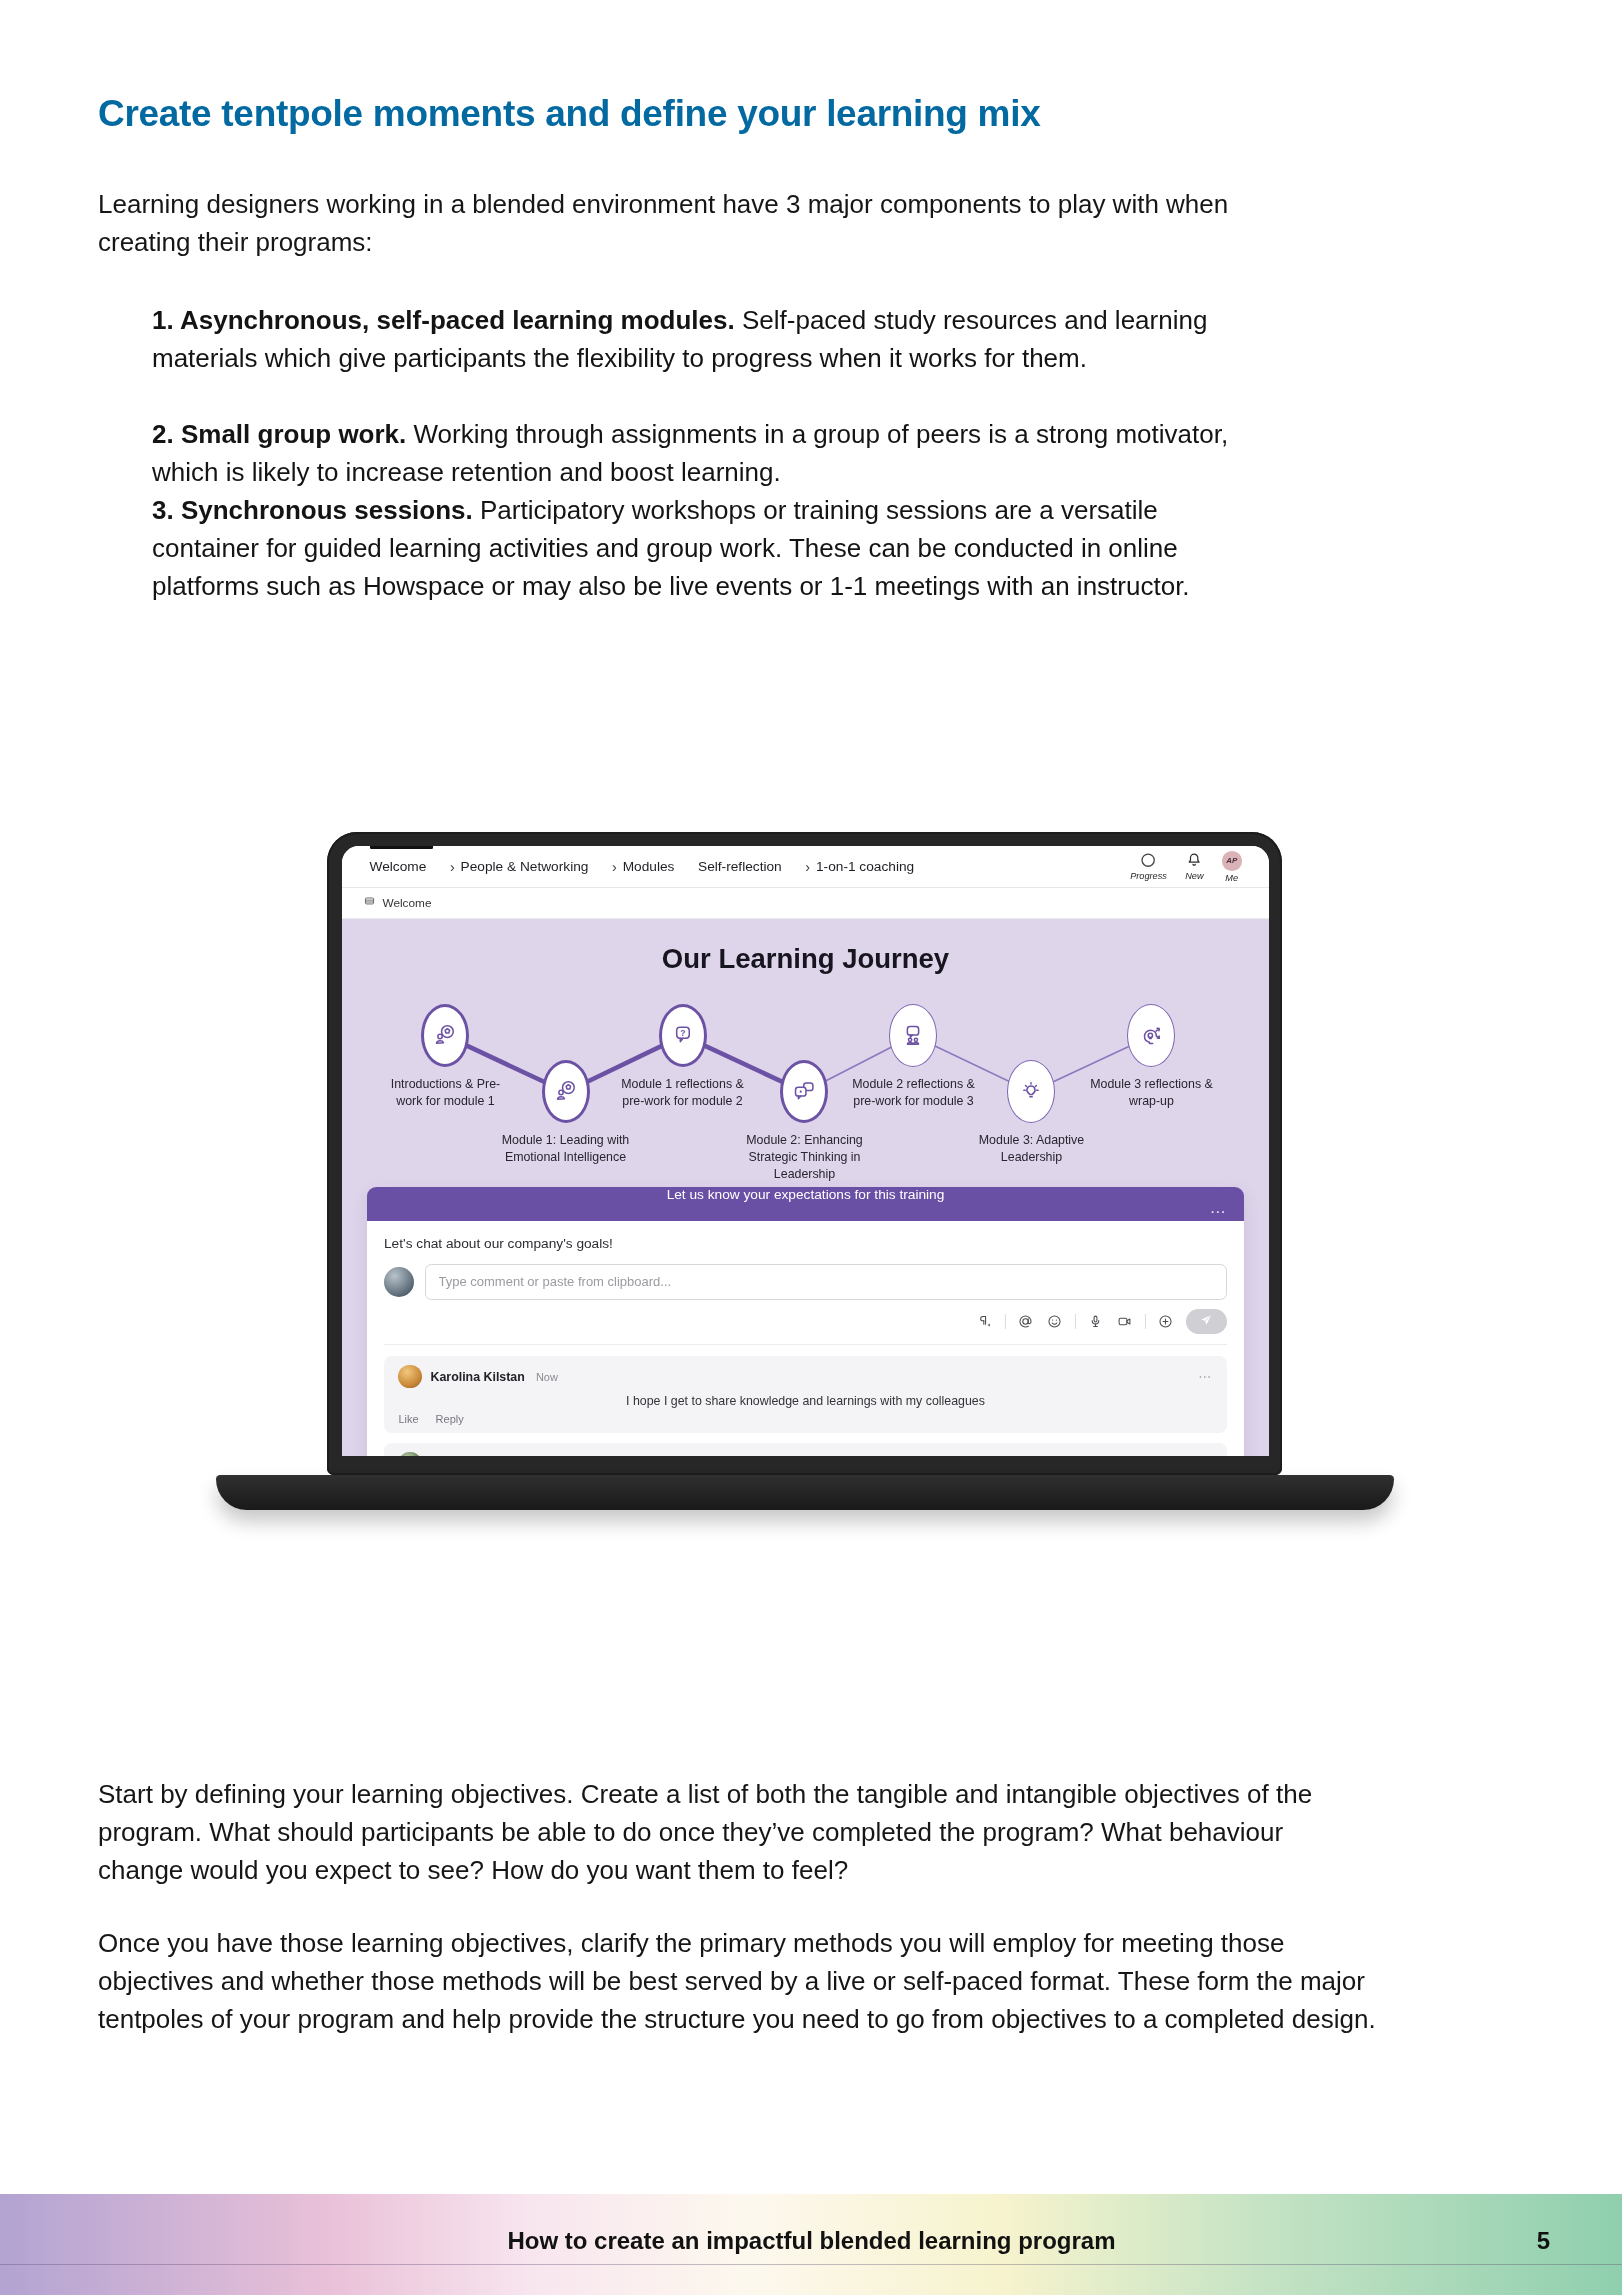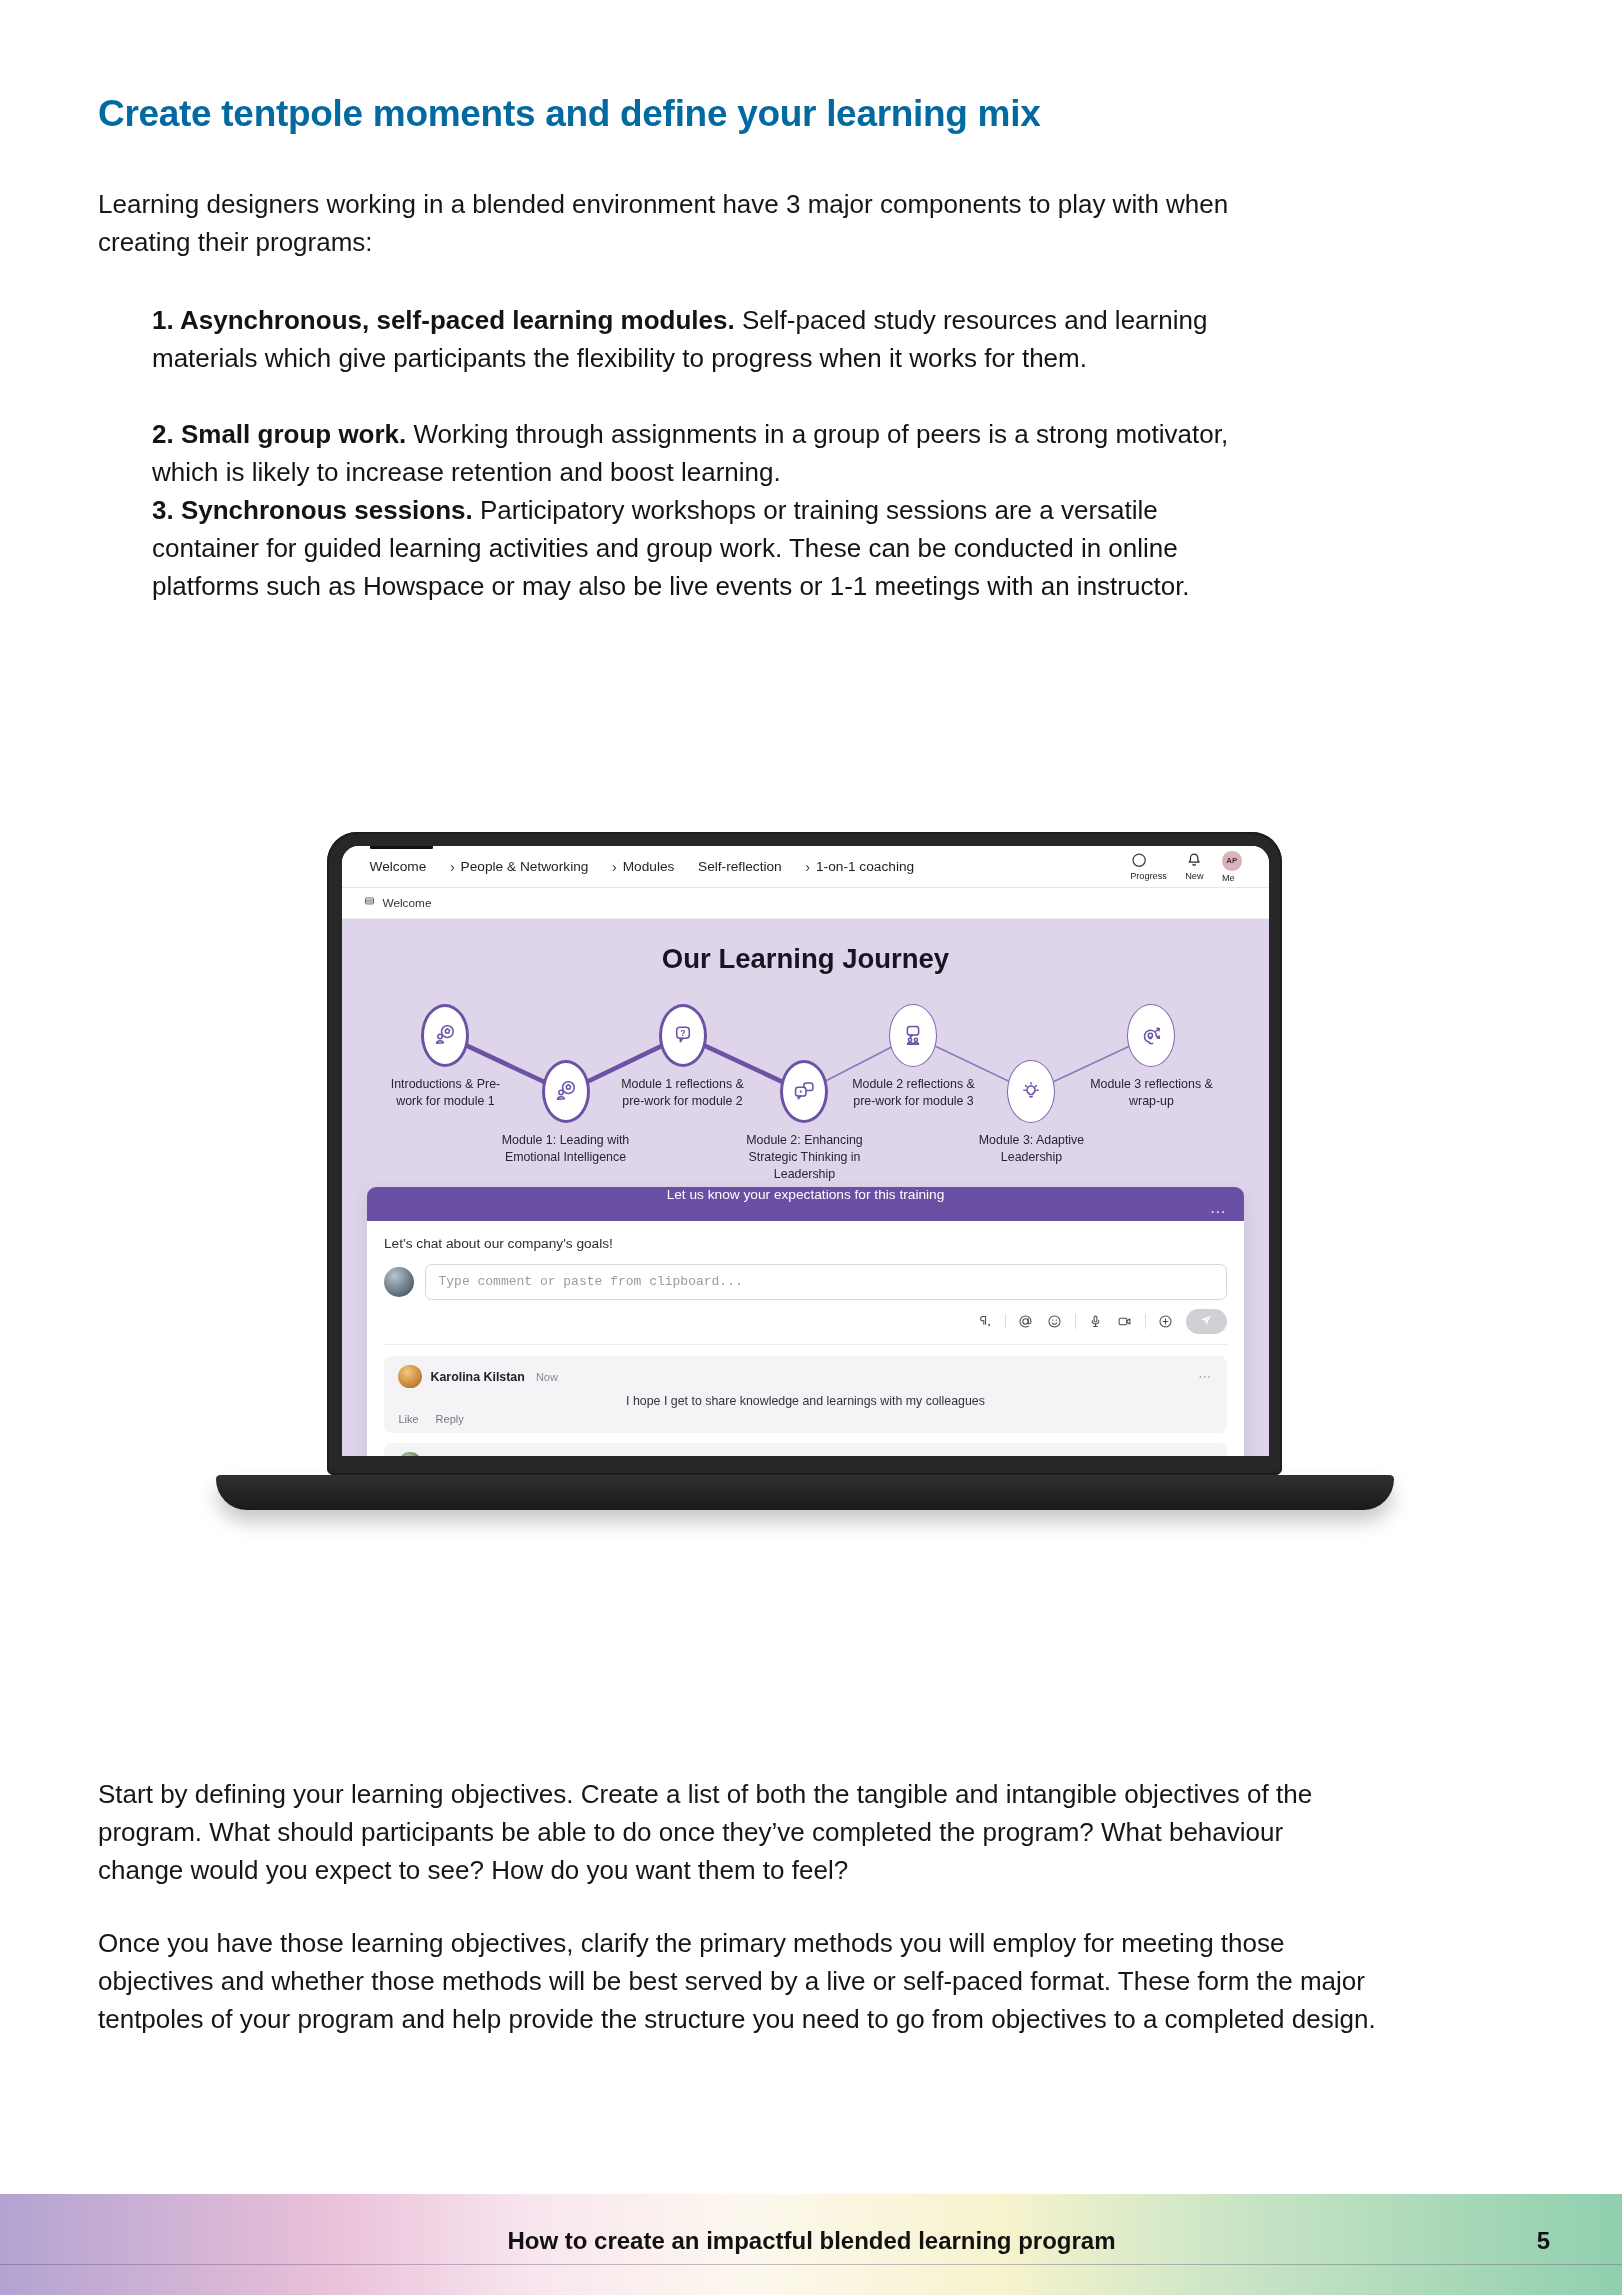--- a/index.html
+++ b/index.html
@@ -24,21 +24,21 @@
   .screen{position:absolute;left:126px;top:14.4px;width:927px;height:610px;background:#ffffff;border-radius:17px 17px 0 0;overflow:hidden;}
   .base{position:absolute;left:0;top:643px;width:1178px;height:35px;background:linear-gradient(180deg,#303030,#191919);border-radius:5.2px 5.2px 38px 38px;box-shadow:0 11.8px 19.6px rgba(0,0,0,0.22);}
 
   
   .navbar{height:41px;display:flex;align-items:center;padding:0 27.5px;border-bottom:0.7px solid #e7e7ea;position:relative;background:#fff;}
   .tabs{display:flex;align-items:center;gap:23.6px;font-size:13.7px;color:#1f1f24;}
   .tab{display:flex;align-items:center;gap:5.9px;cursor:pointer;white-space:nowrap;}
   .chev{font-size:14.4px;color:#3c3c42;line-height:1;}
   .active-bar{position:absolute;left:27.5px;top:0;width:63px;height:2.6px;background:#111;border-radius:0 0 1.3px 1.3px;}
   .nav-actions{margin-left:auto;display:flex;align-items:flex-start;gap:18.3px;}
-  .action{display:flex;flex-direction:column;gap:2px;font-size:9.2px;color:#26262b;}
+  .action{display:flex;flex-direction:column;align-items:center;gap:2px;font-size:9.2px;color:#26262b;font-style:italic;}
   .action svg{display:block;}
   .avatar-ap{width:19.6px;height:19.6px;border-radius:50%;background:#d9b3b7;color:#4c3238;font-size:7.9px;font-weight:700;display:flex;align-items:center;justify-content:center;}
 
   
   .breadcrumb{height:30px;display:flex;align-items:center;gap:6.5px;padding:0 21px;font-size:11.8px;color:#333;border-bottom:0.7px solid #ededf0;background:#fff;}
 
   
   .hero{position:relative;height:539px;background:#ded5eb;}
   .hero-title{position:absolute;top:23.6px;left:0;width:100%;text-align:center;font-size:27.5px;font-weight:700;color:#17151f;}
   .connectors{position:absolute;left:0;top:0;}
@@ -47,21 +47,21 @@
   .node-label{position:absolute;width:131px;text-align:center;font-size:12.4px;line-height:17px;color:#28252f;z-index:2;}
 
   
   .widget{position:absolute;left:25px;right:25px;top:268px;border-radius:9.2px;box-shadow:0 6.5px 17px rgba(60,40,100,0.12);z-index:3;}
   .widget-header{height:34px;background:#6a50a4;border-radius:9.2px 9.2px 0 0;display:flex;align-items:center;padding:0 17px;color:#fff;font-size:13.7px;flex-direction:column;}
   .w-dots{margin-left:auto;font-size:15.7px;color:#eae4f5;letter-spacing:1.3px;}
   .widget-body{background:#fff;border-radius:0 0 9.2px 9.2px;padding:14.4px 17px 26px;}
   .prompt{font-size:13.7px;color:#2d2d33;}
   .composer{display:flex;align-items:center;gap:10.5px;margin-top:13px;}
   .avatar-photo{width:30px;height:30px;border-radius:50%;flex:0 0 auto;background:radial-gradient(circle at 35% 30%,#b9c4cc,#5c6b77 68%,#394550);}
-  .comment-input{flex:1;height:34px;border:1px solid #d7d7da;border-radius:6.5px;padding:0 13px;font-size:13px;color:#444;background:#fff;outline:none;font-family:Liberation Mono, monospace;}
+  .comment-input{flex:1;height:34px;border:1px solid #d7d7da;border-radius:6.5px;padding:0 13px;font-size:13px;color:#444;background:#fff;outline:none;font-family:Liberation Sans, sans-serif;}
   .comment-input::placeholder{color:#9b9ba1;}
   .toolbar{display:flex;align-items:center;justify-content:flex-end;gap:11.8px;margin-top:9.2px;}
   .tool{display:flex;align-items:center;justify-content:center;color:#4c4c52;}
   .sep{width:0.7px;height:15.7px;background:#dddde1;}
   .send-pill{width:41px;height:25px;border-radius:13px;background:#cfcfd4;display:flex;align-items:center;justify-content:center;}
   .divider{height:0.7px;background:#ececef;margin-top:10.5px;}
   .comment-card{background:#f4f4f7;border-radius:7.9px;padding:9.2px 14.4px 7.9px;margin-top:10.5px;}
   .c-head{display:flex;align-items:center;gap:8.5px;}
   .c-avatar{width:23.6px;height:23.6px;border-radius:50%;flex:0 0 auto;}
   .c-avatar.a-karolina{background:radial-gradient(circle at 38% 30%,#f2c87e,#c98737 62%,#8a5a22);}

